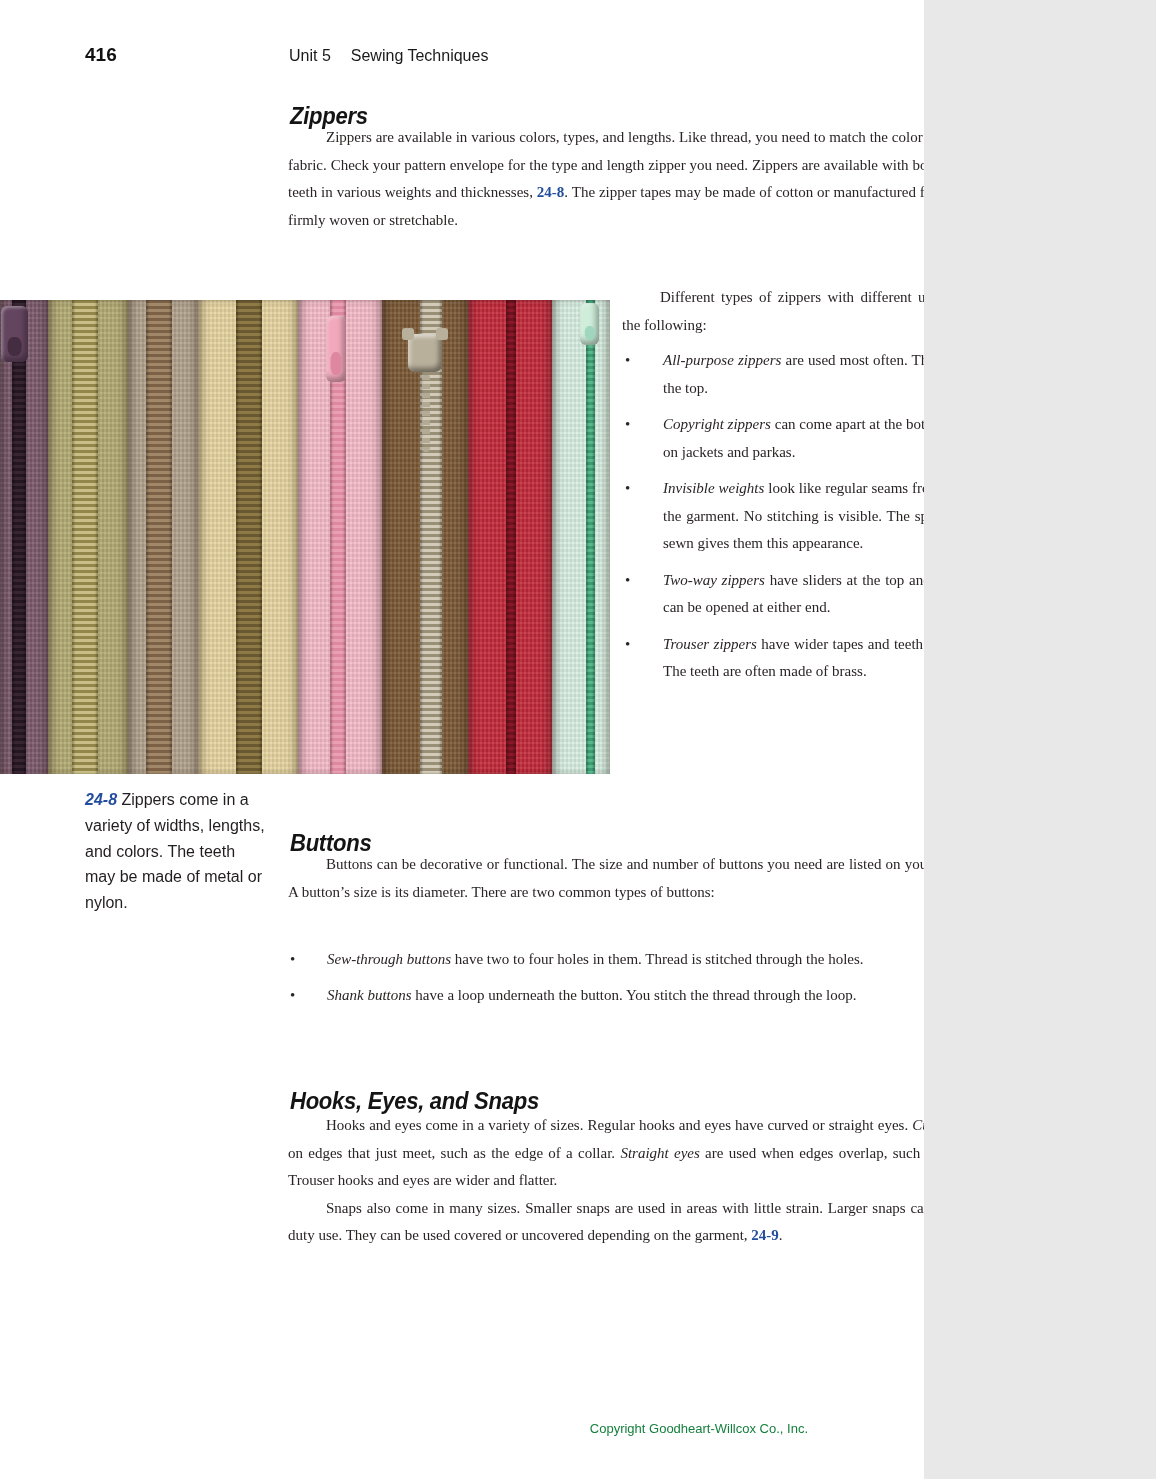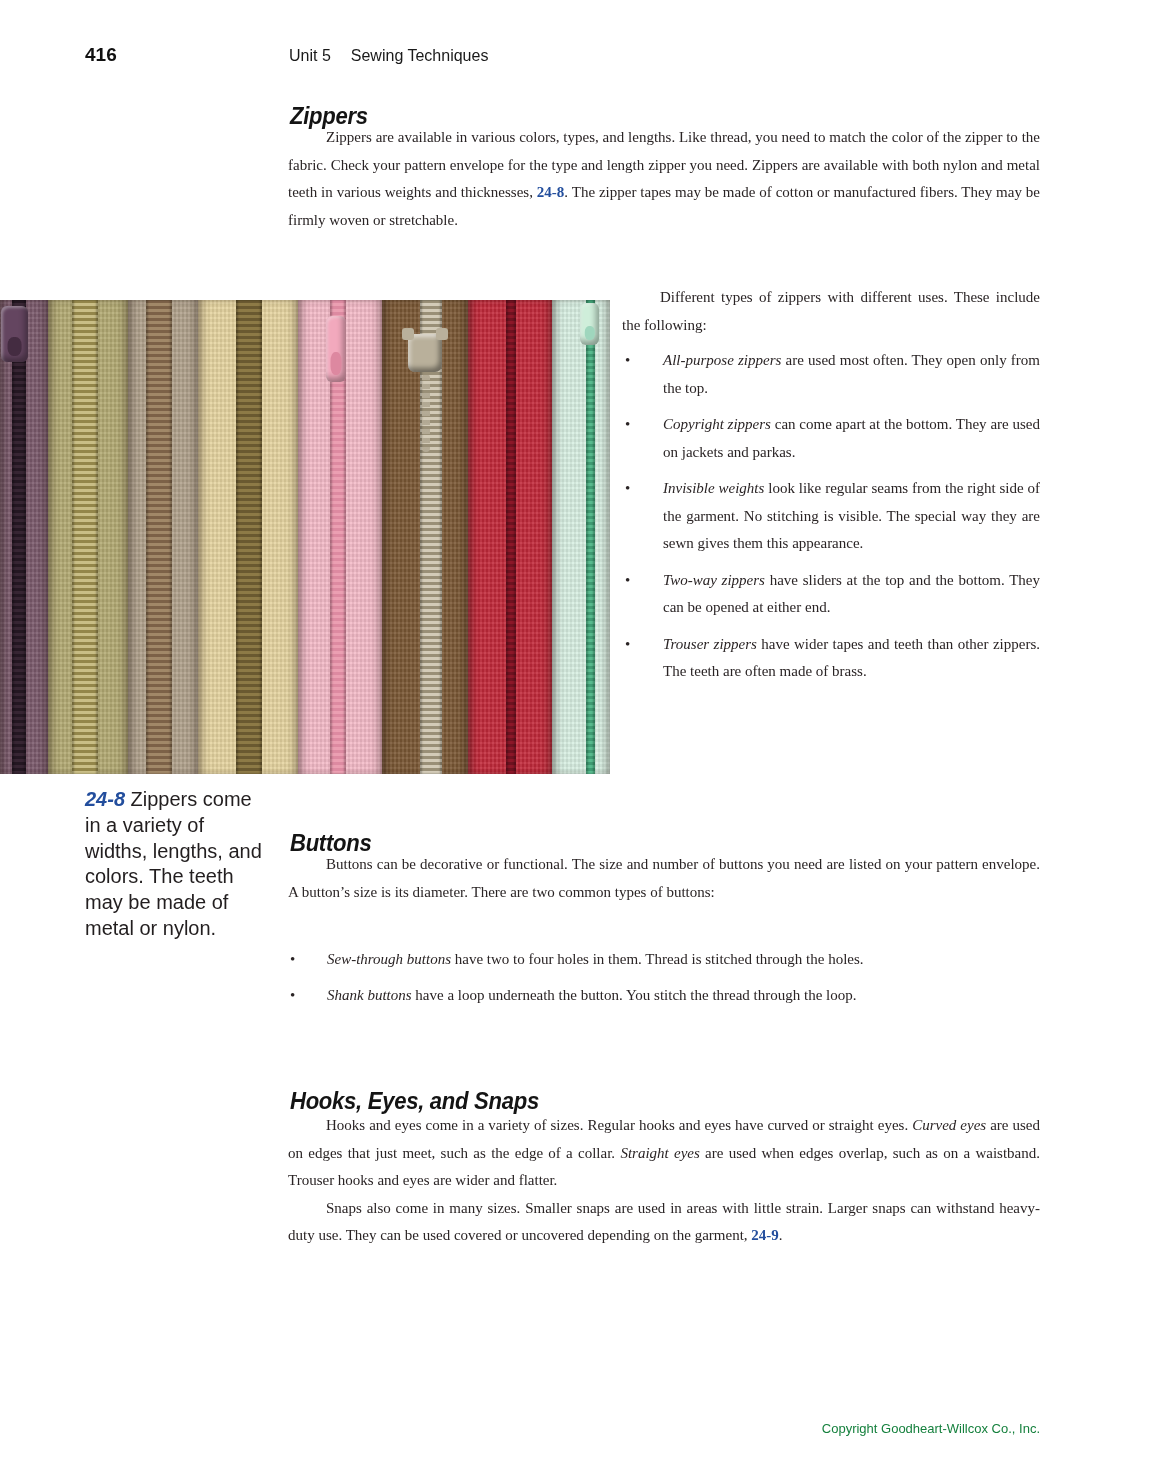--- a/index.html
+++ b/index.html
@@ -1,16 +1,16 @@
 <!DOCTYPE html>
 <html><head>
 <meta charset="utf-8">
 <style>
   html,body{margin:0;padding:0;background:#e8e8e8;}
-  .page{position:relative;width:1156px;height:1479px;background:#ffffff;overflow:hidden;
+  .page{position:relative;width:924px;height:1479px;background:#ffffff;overflow:hidden;
         font-family:"Liberation Serif",serif;color:#262122;}
   
   .hdr-num{position:absolute;left:85px;top:44px;font:700 19px "Liberation Sans",sans-serif;color:#111;}
   .hdr-unit{position:absolute;left:289px;top:47px;font:16px "Liberation Sans",sans-serif;color:#1a1a1a;}
   .hdr-unit .gap{display:inline-block;width:20px;}
   
   .sec-h{position:absolute;font:italic 700 23px "Liberation Sans",sans-serif;color:#141414;
          letter-spacing:-0.3px;transform:scaleX(.96);transform-origin:left;}
   #h-zippers{left:290px;top:84px;}
   #h-buttons{left:290px;top:811px;}
@@ -28,21 +28,21 @@
   #btn-list{position:absolute;left:288px;top:938px;width:752px;}
   #btn-list li{padding-left:39px;margin-bottom:8px;}
   #btn-list .bullet{left:2px;}
   .s-lead{font-weight:400;font-style:italic;}
   .s-i{font-style:italic;}
   .s-ref{font-weight:700;color:#234e9d;}
   #p-btn-intro{position:absolute;left:288px;top:851px;width:752px;}
   #hooks-body{position:absolute;left:288px;top:1112px;width:752px;}
   
   #caption{position:absolute;left:85px;top:787px;width:180px;
-           font-family:"Liberation Sans",sans-serif;font-size:20px;line-height:25.8px;color:#221e1f;}
+           font-family:"Liberation Sans",sans-serif;font-size:16px;line-height:25.8px;color:#221e1f;}
   .cap-ref{font-weight:700;font-style:italic;color:#234e9d;}
   
   #footer{position:absolute;right:116px;top:1421px;font:13px "Liberation Sans",sans-serif;color:#15803d;}
   
   #photo{position:absolute;left:0;top:300px;width:610px;height:474px;display:flex;
          background:#1d1a12;overflow:hidden;}
   .zstripe{position:relative;height:100%;flex:none;
            box-shadow:inset 6px 0 8px -4px rgba(35,22,18,.55), inset -6px 0 8px -4px rgba(35,22,18,.45);}
   .zteeth{position:absolute;top:0;bottom:0;box-shadow:inset 2px 0 2px rgba(0,0,0,.25), inset -2px 0 2px rgba(0,0,0,.25);}
   .orn{position:absolute;z-index:3;}

